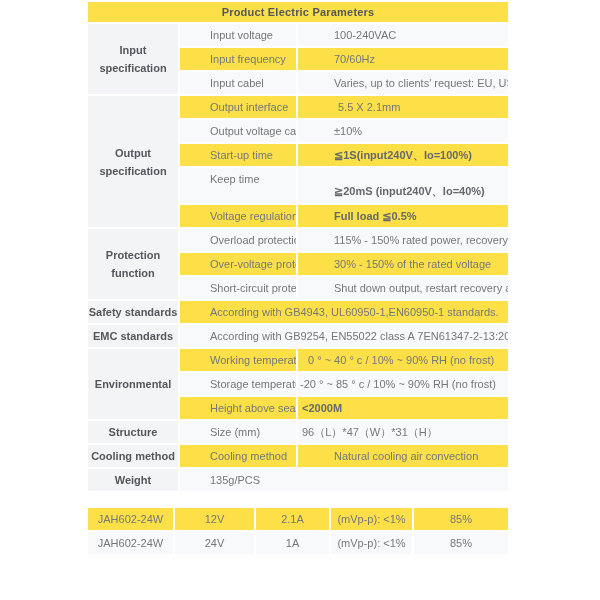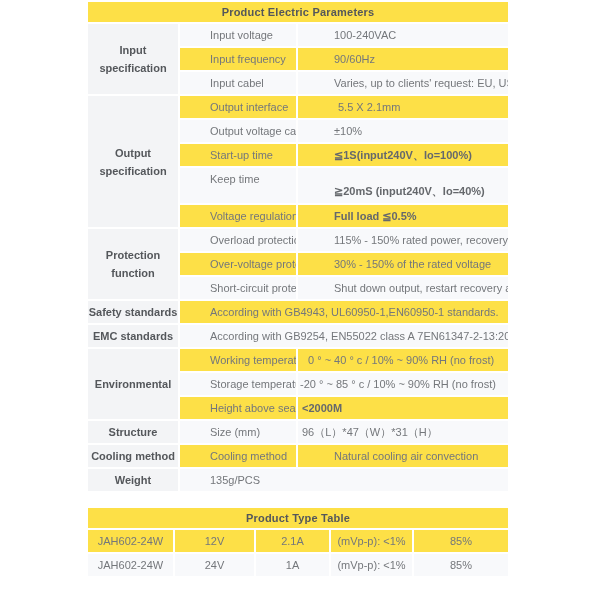--- a/index.html
+++ b/index.html
@@ -51,21 +51,21 @@
       <tr class="dark">
         <td colspan="3" class="title">Product Electric Parameters</td>
       </tr>
     <tr class="light">
           <td class="group" rowspan="3">Input specification</td>
           <td class="param">Input voltage</td>
           <td class="value">100-240VAC</td>
         </tr>
         <tr class="dark">
           <td class="param">Input frequency</td>
-          <td class="value">90/60Hz</td>
+          <td class="value">70/60Hz</td>
         </tr>
         <tr class="light">
           <td class="param">Input cabel</td>
           <td class="value">Varies, up to clients' request: EU, US, UK...etc</td>
         </tr>
         <tr class="dark">
           <td class="group" rowspan="5">Output specification</td>
           <td class="param">Output interface</td>
           <td class="value" style="padding-left: 40px;">5.5 X 2.1mm</td>
         </tr>
@@ -138,23 +138,20 @@
 
   <table class="t2">
     <colgroup>
       <col style="width:85px">
         <col style="width:79px">
         <col style="width:73px">
       <col style="width:81px">
         <col style="width:94px">
     </colgroup>
     <tbody>
-      <tr class="dark">
-        <td colspan="5" class="title">Product Type Table</td>
-      </tr>
         <tr class="dark">
           <td>JAH602-24W</td>
           <td>12V</td>
           <td>2.1A</td>
           <td>(mVp-p): &lt;1%</td>
           <td>85%</td>
         </tr>
         <tr class="light">
           <td>JAH602-24W</td>
           <td>24V</td>

